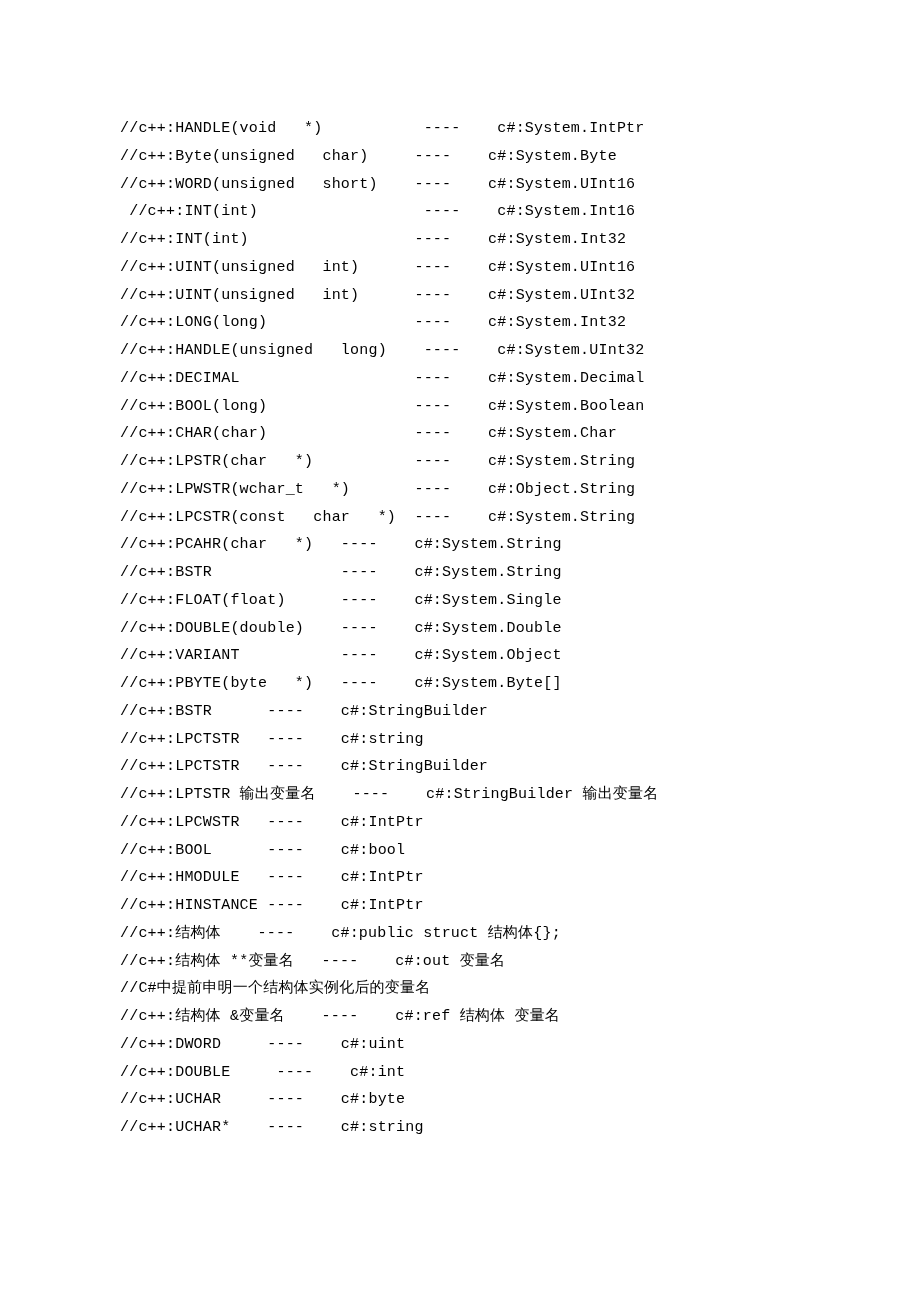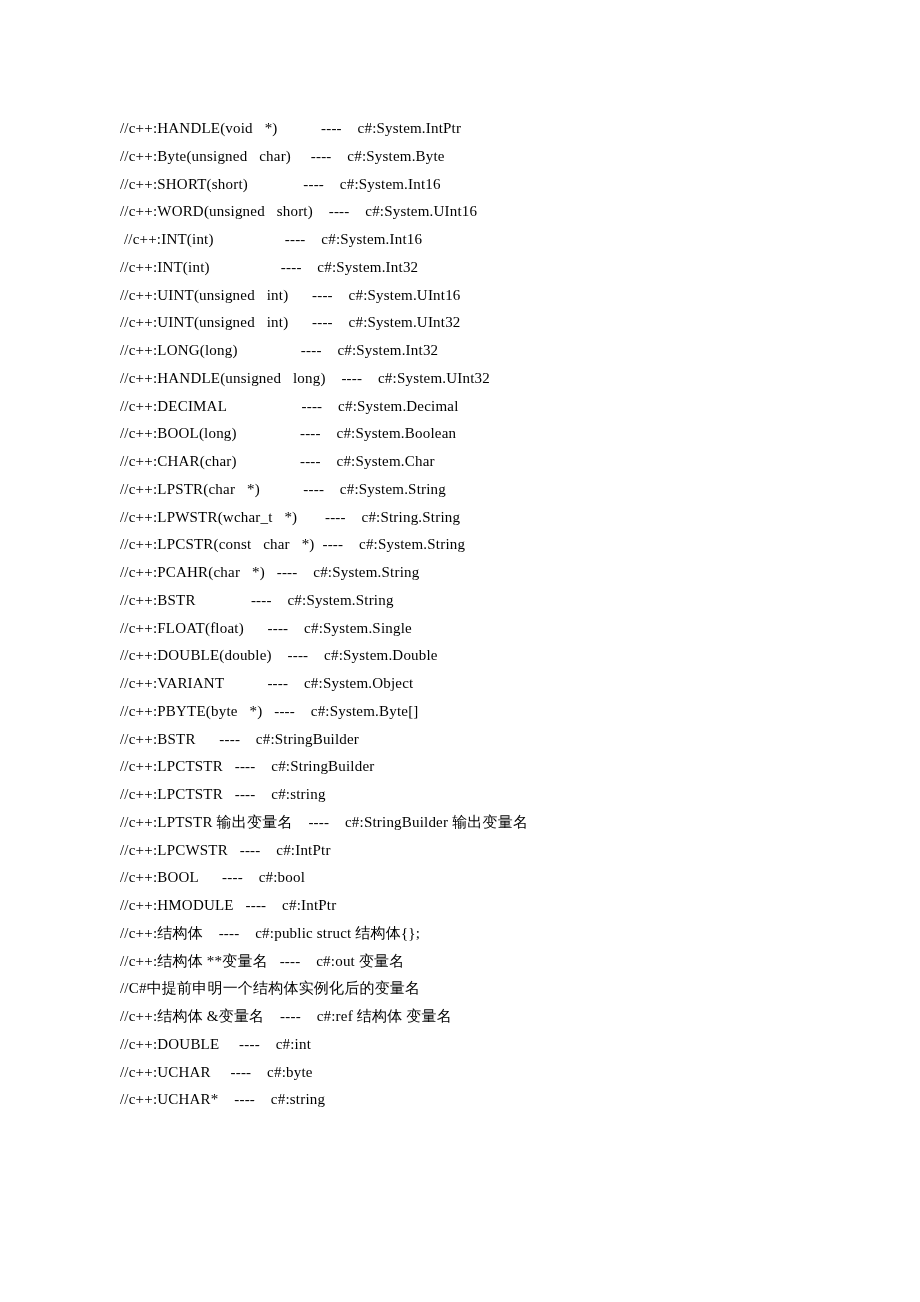--- a/index.html
+++ b/index.html
@@ -12,59 +12,60 @@
     line-height: 1.85;
   }
   .page {
     width: 920px;
     min-height: 1302px;
     padding: 115px 120px 60px 120px;
     box-sizing: border-box;
   }
   .code-line {
     white-space: pre;
-    font-family: Liberation Serif, serif;
+    font-family: Liberation Mono, monospace;
     letter-spacing: 0.2px;
   }
 </style>
 </head>
 <body>
 
 <div class="page">
   <div id="lines-container">
       <div class="code-line">//c++:HANDLE(void   *)           ----    c#:System.IntPtr</div>
       <div class="code-line">//c++:Byte(unsigned   char)     ----    c#:System.Byte</div>
-      <div class="code-line">//c++:SHORT(short)              ----    c#:System.Int16</div>
       <div class="code-line">//c++:WORD(unsigned   short)    ----    c#:System.UInt16</div>
       <div class="code-line"> //c++:INT(int)                  ----    c#:System.Int16</div>
       <div class="code-line">//c++:INT(int)                  ----    c#:System.Int32</div>
       <div class="code-line">//c++:UINT(unsigned   int)      ----    c#:System.UInt16</div>
       <div class="code-line">//c++:UINT(unsigned   int)      ----    c#:System.UInt32</div>
       <div class="code-line">//c++:LONG(long)                ----    c#:System.Int32</div>
       <div class="code-line">//c++:HANDLE(unsigned   long)    ----    c#:System.UInt32</div>
       <div class="code-line">//c++:DECIMAL                   ----    c#:System.Decimal</div>
       <div class="code-line">//c++:BOOL(long)                ----    c#:System.Boolean</div>
       <div class="code-line">//c++:CHAR(char)                ----    c#:System.Char</div>
       <div class="code-line">//c++:LPSTR(char   *)           ----    c#:System.String</div>
-      <div class="code-line">//c++:LPWSTR(wchar_t   *)       ----    c#:String.String</div>
+      <div class="code-line">//c++:LPWSTR(wchar_t   *)       ----    c#:Object.String</div>
       <div class="code-line">//c++:LPCSTR(const   char   *)  ----    c#:System.String</div>
       <div class="code-line">//c++:PCAHR(char   *)   ----    c#:System.String</div>
       <div class="code-line">//c++:BSTR              ----    c#:System.String</div>
       <div class="code-line">//c++:FLOAT(float)      ----    c#:System.Single</div>
       <div class="code-line">//c++:DOUBLE(double)    ----    c#:System.Double</div>
       <div class="code-line">//c++:VARIANT           ----    c#:System.Object</div>
       <div class="code-line">//c++:PBYTE(byte   *)   ----    c#:System.Byte[]</div>
       <div class="code-line">//c++:BSTR      ----    c#:StringBuilder</div>
+      <div class="code-line">//c++:LPCTSTR   ----    c#:string</div>
       <div class="code-line">//c++:LPCTSTR   ----    c#:StringBuilder</div>
-      <div class="code-line">//c++:LPCTSTR   ----    c#:string</div>
       <div class="code-line">//c++:LPTSTR 输出变量名    ----    c#:StringBuilder 输出变量名</div>
       <div class="code-line">//c++:LPCWSTR   ----    c#:IntPtr</div>
       <div class="code-line">//c++:BOOL      ----    c#:bool</div>
       <div class="code-line">//c++:HMODULE   ----    c#:IntPtr</div>
+      <div class="code-line">//c++:HINSTANCE ----    c#:IntPtr</div>
       <div class="code-line">//c++:结构体    ----    c#:public struct 结构体{};</div>
       <div class="code-line">//c++:结构体 **变量名   ----    c#:out 变量名</div>
       <div class="code-line">//C#中提前申明一个结构体实例化后的变量名</div>
       <div class="code-line">//c++:结构体 &amp;变量名    ----    c#:ref 结构体 变量名</div>
+      <div class="code-line">//c++:DWORD     ----    c#:uint</div>
       <div class="code-line">//c++:DOUBLE     ----    c#:int</div>
       <div class="code-line">//c++:UCHAR     ----    c#:byte</div>
       <div class="code-line">//c++:UCHAR*    ----    c#:string</div>
     </div>
 </div>
 
 </body></html>

